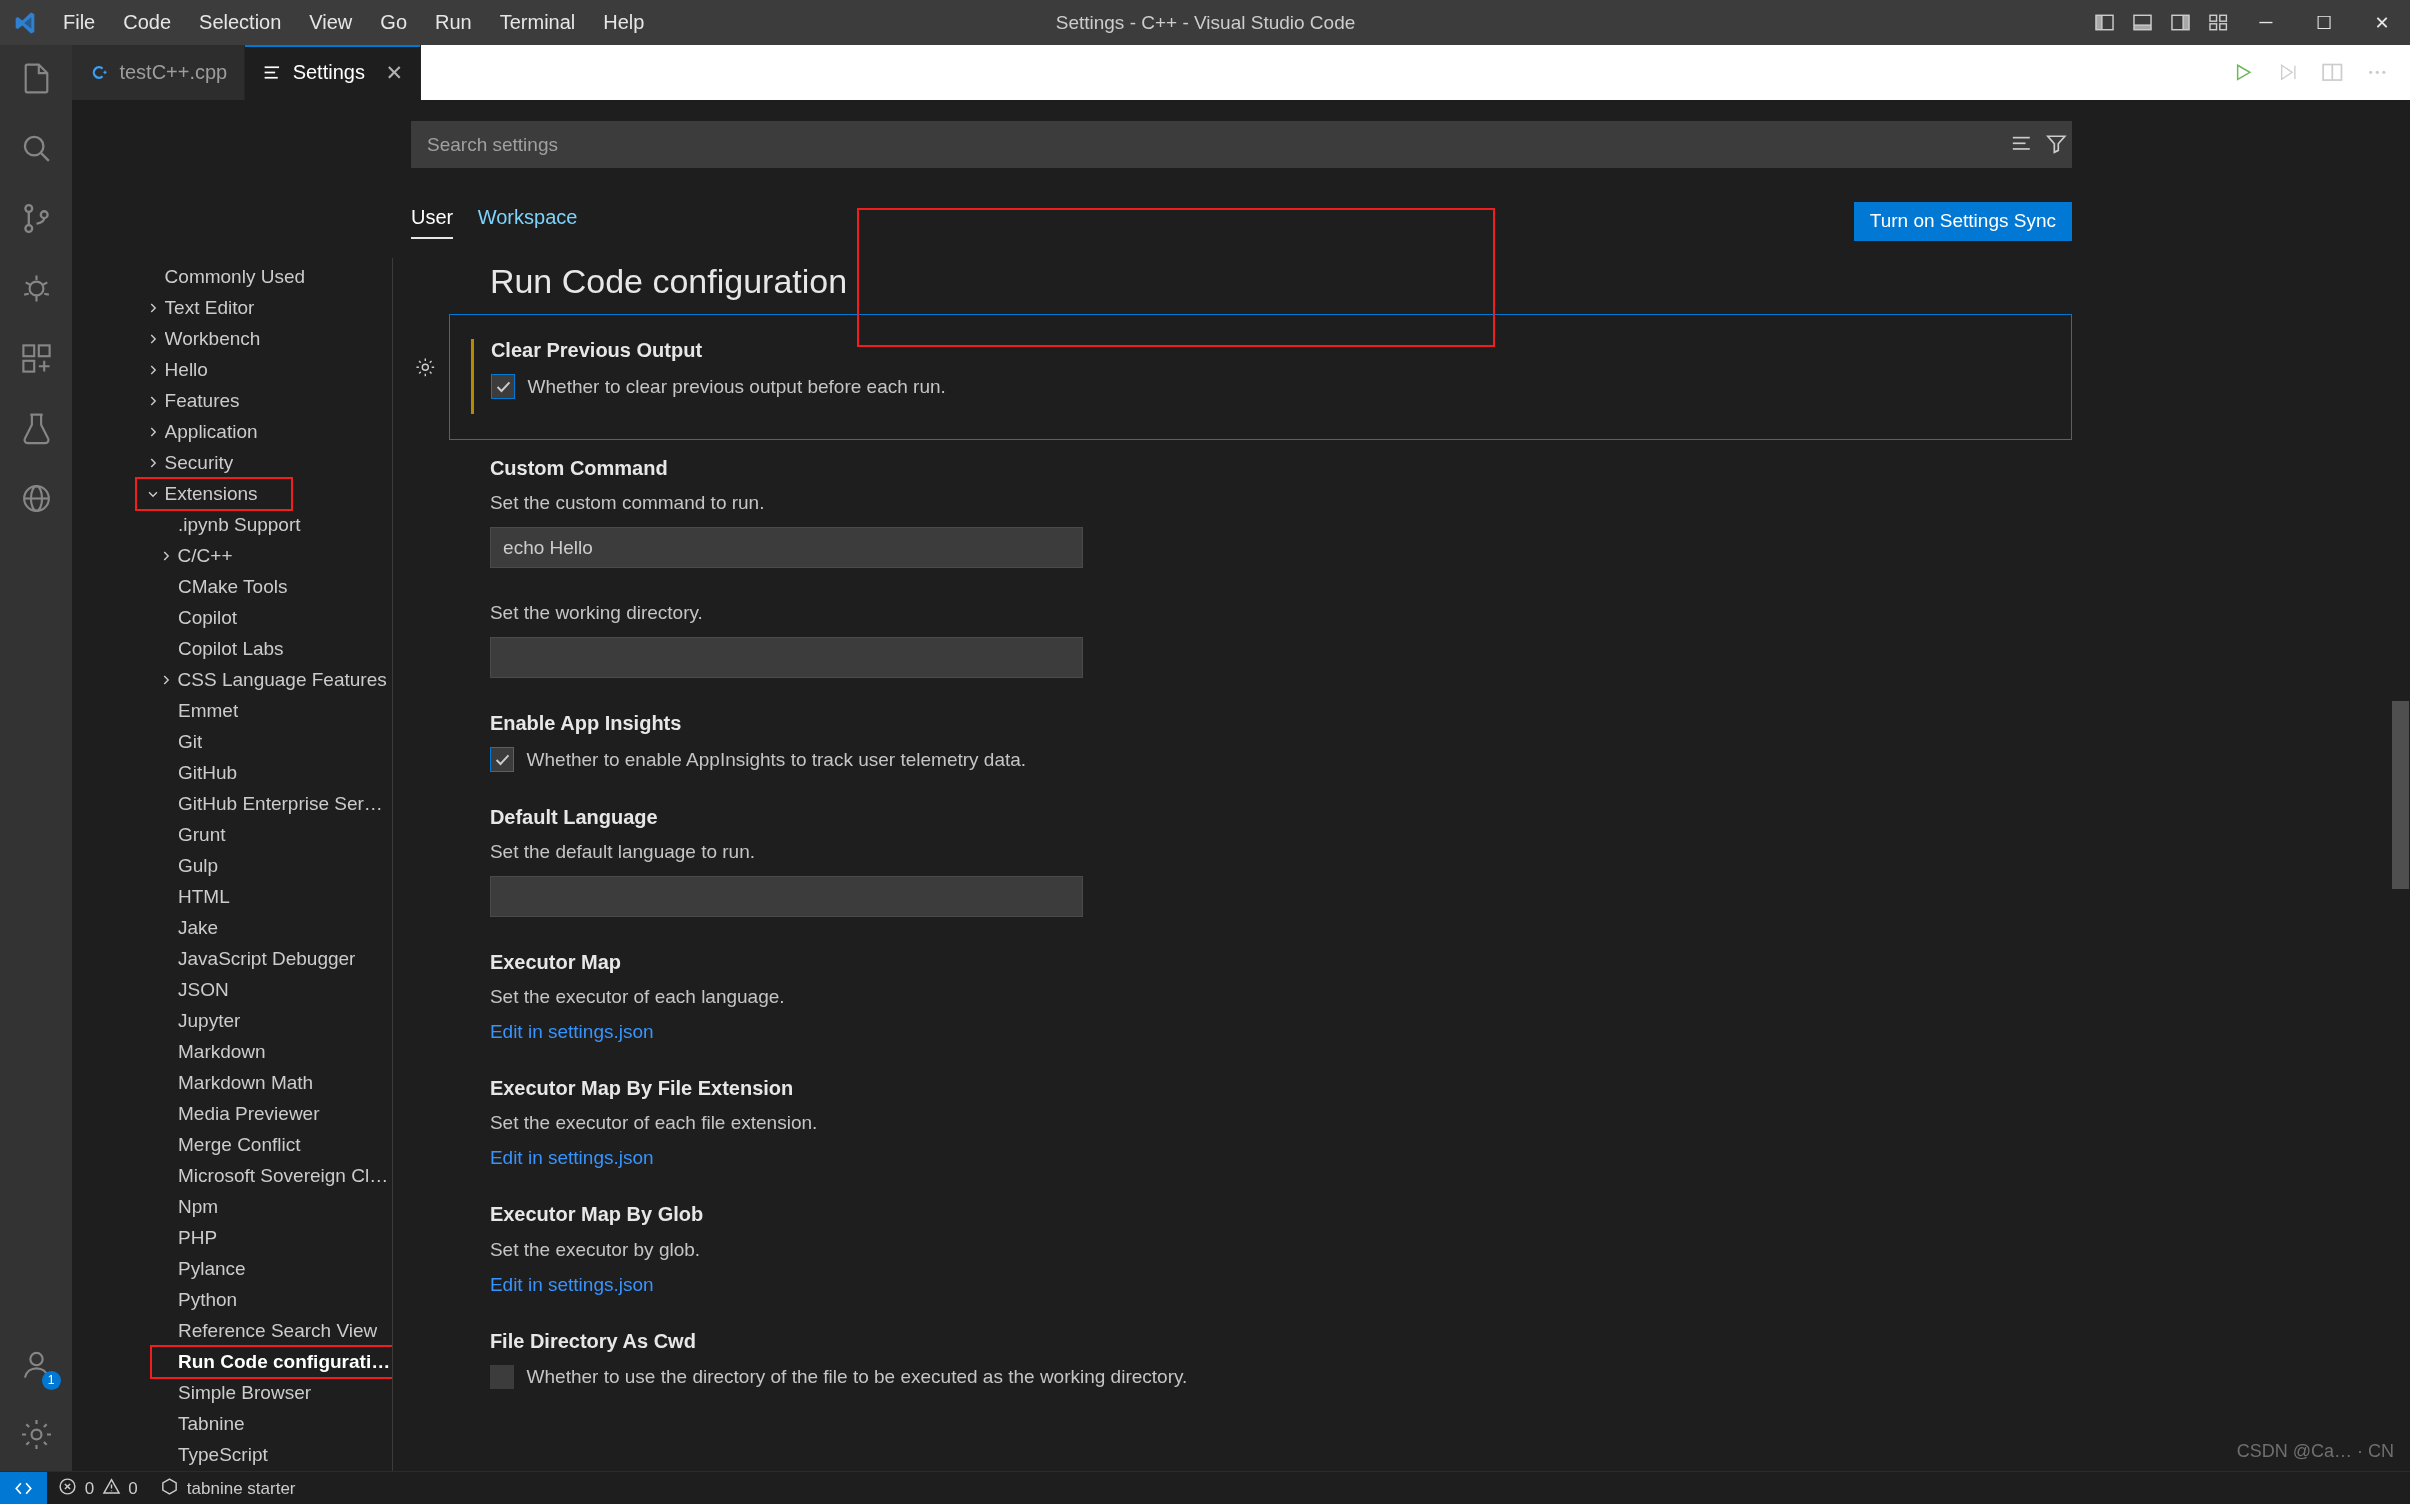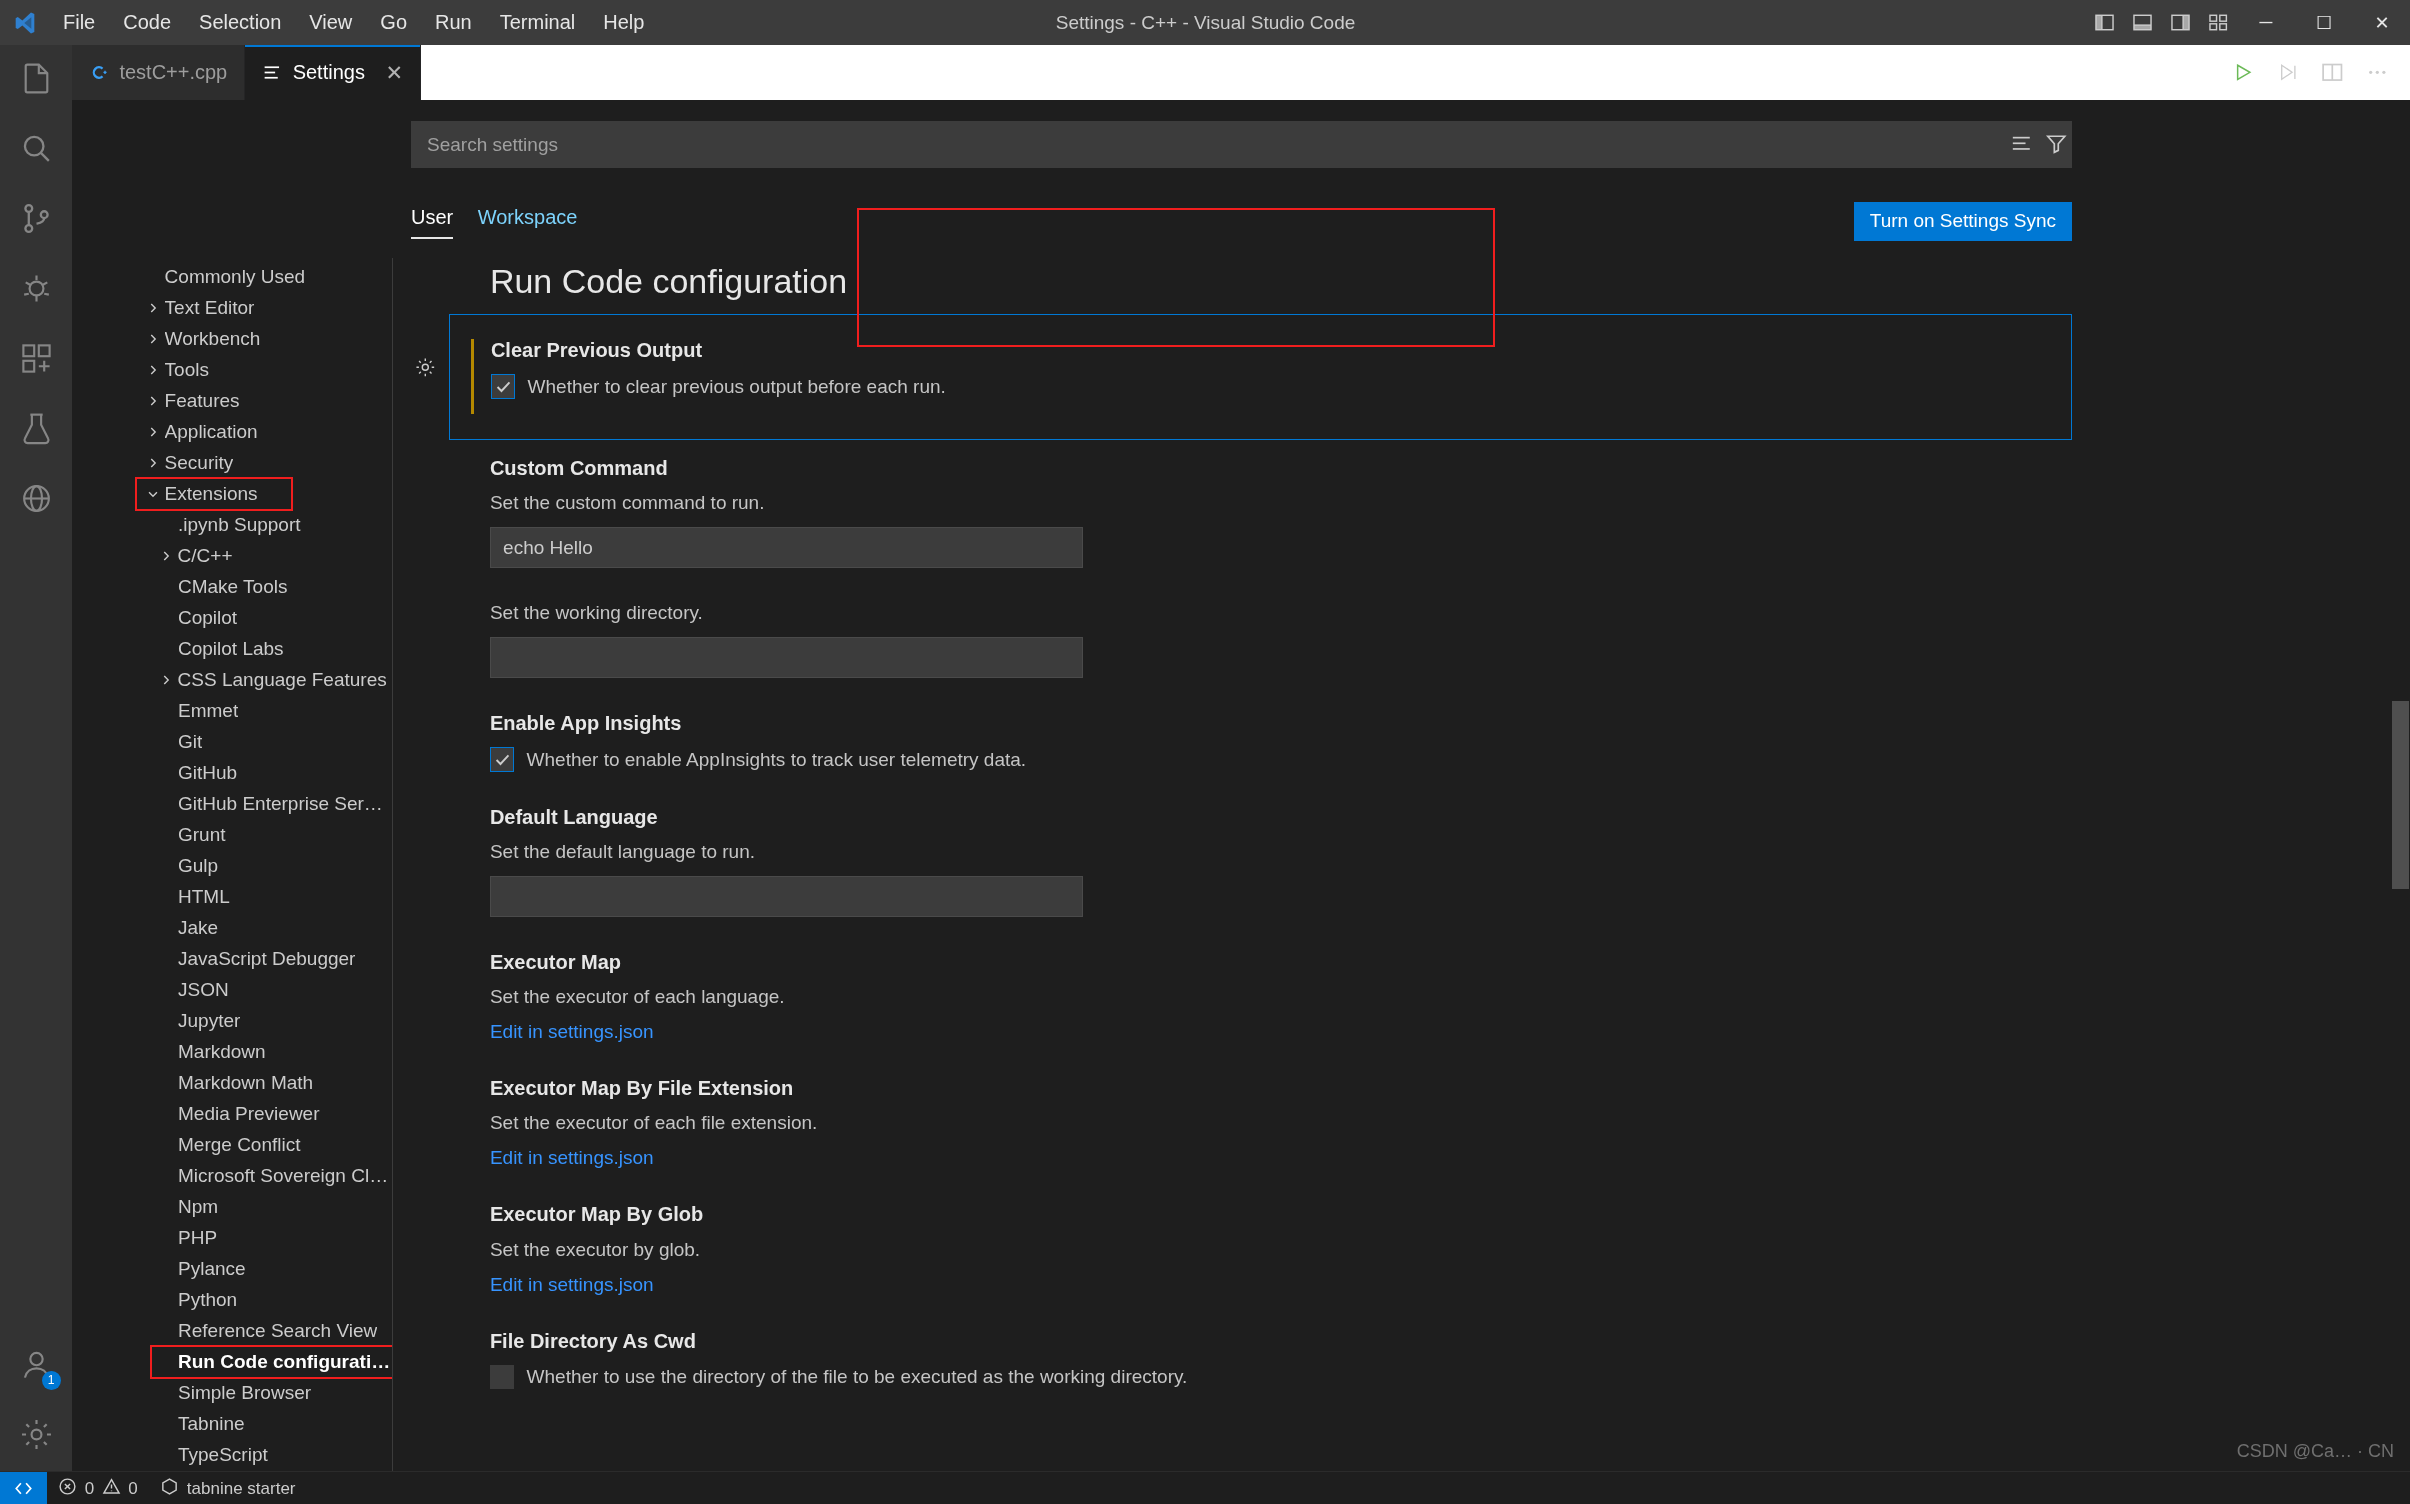--- a/index.html
+++ b/index.html
@@ -440,21 +440,21 @@
                     </svg>
                   </span>
                   <span class="tlabel">Workbench</span>
                 </div>
                 <div class="toc-row">
                   <span class="twisty">
                     <svg viewBox="0 0 16 16" fill="none" stroke="currentColor" stroke-width="1.6">
                       <path d="M6 3.5 10.5 8 6 12.5"></path>
                     </svg>
                   </span>
-                  <span class="tlabel">Tools</span>
+                  <span class="tlabel">Hello</span>
                 </div>
                 <div class="toc-row">
                   <span class="twisty">
                     <svg viewBox="0 0 16 16" fill="none" stroke="currentColor" stroke-width="1.6">
                       <path d="M6 3.5 10.5 8 6 12.5"></path>
                     </svg>
                   </span>
                   <span class="tlabel">Features</span>
                 </div>
                 <div class="toc-row">

